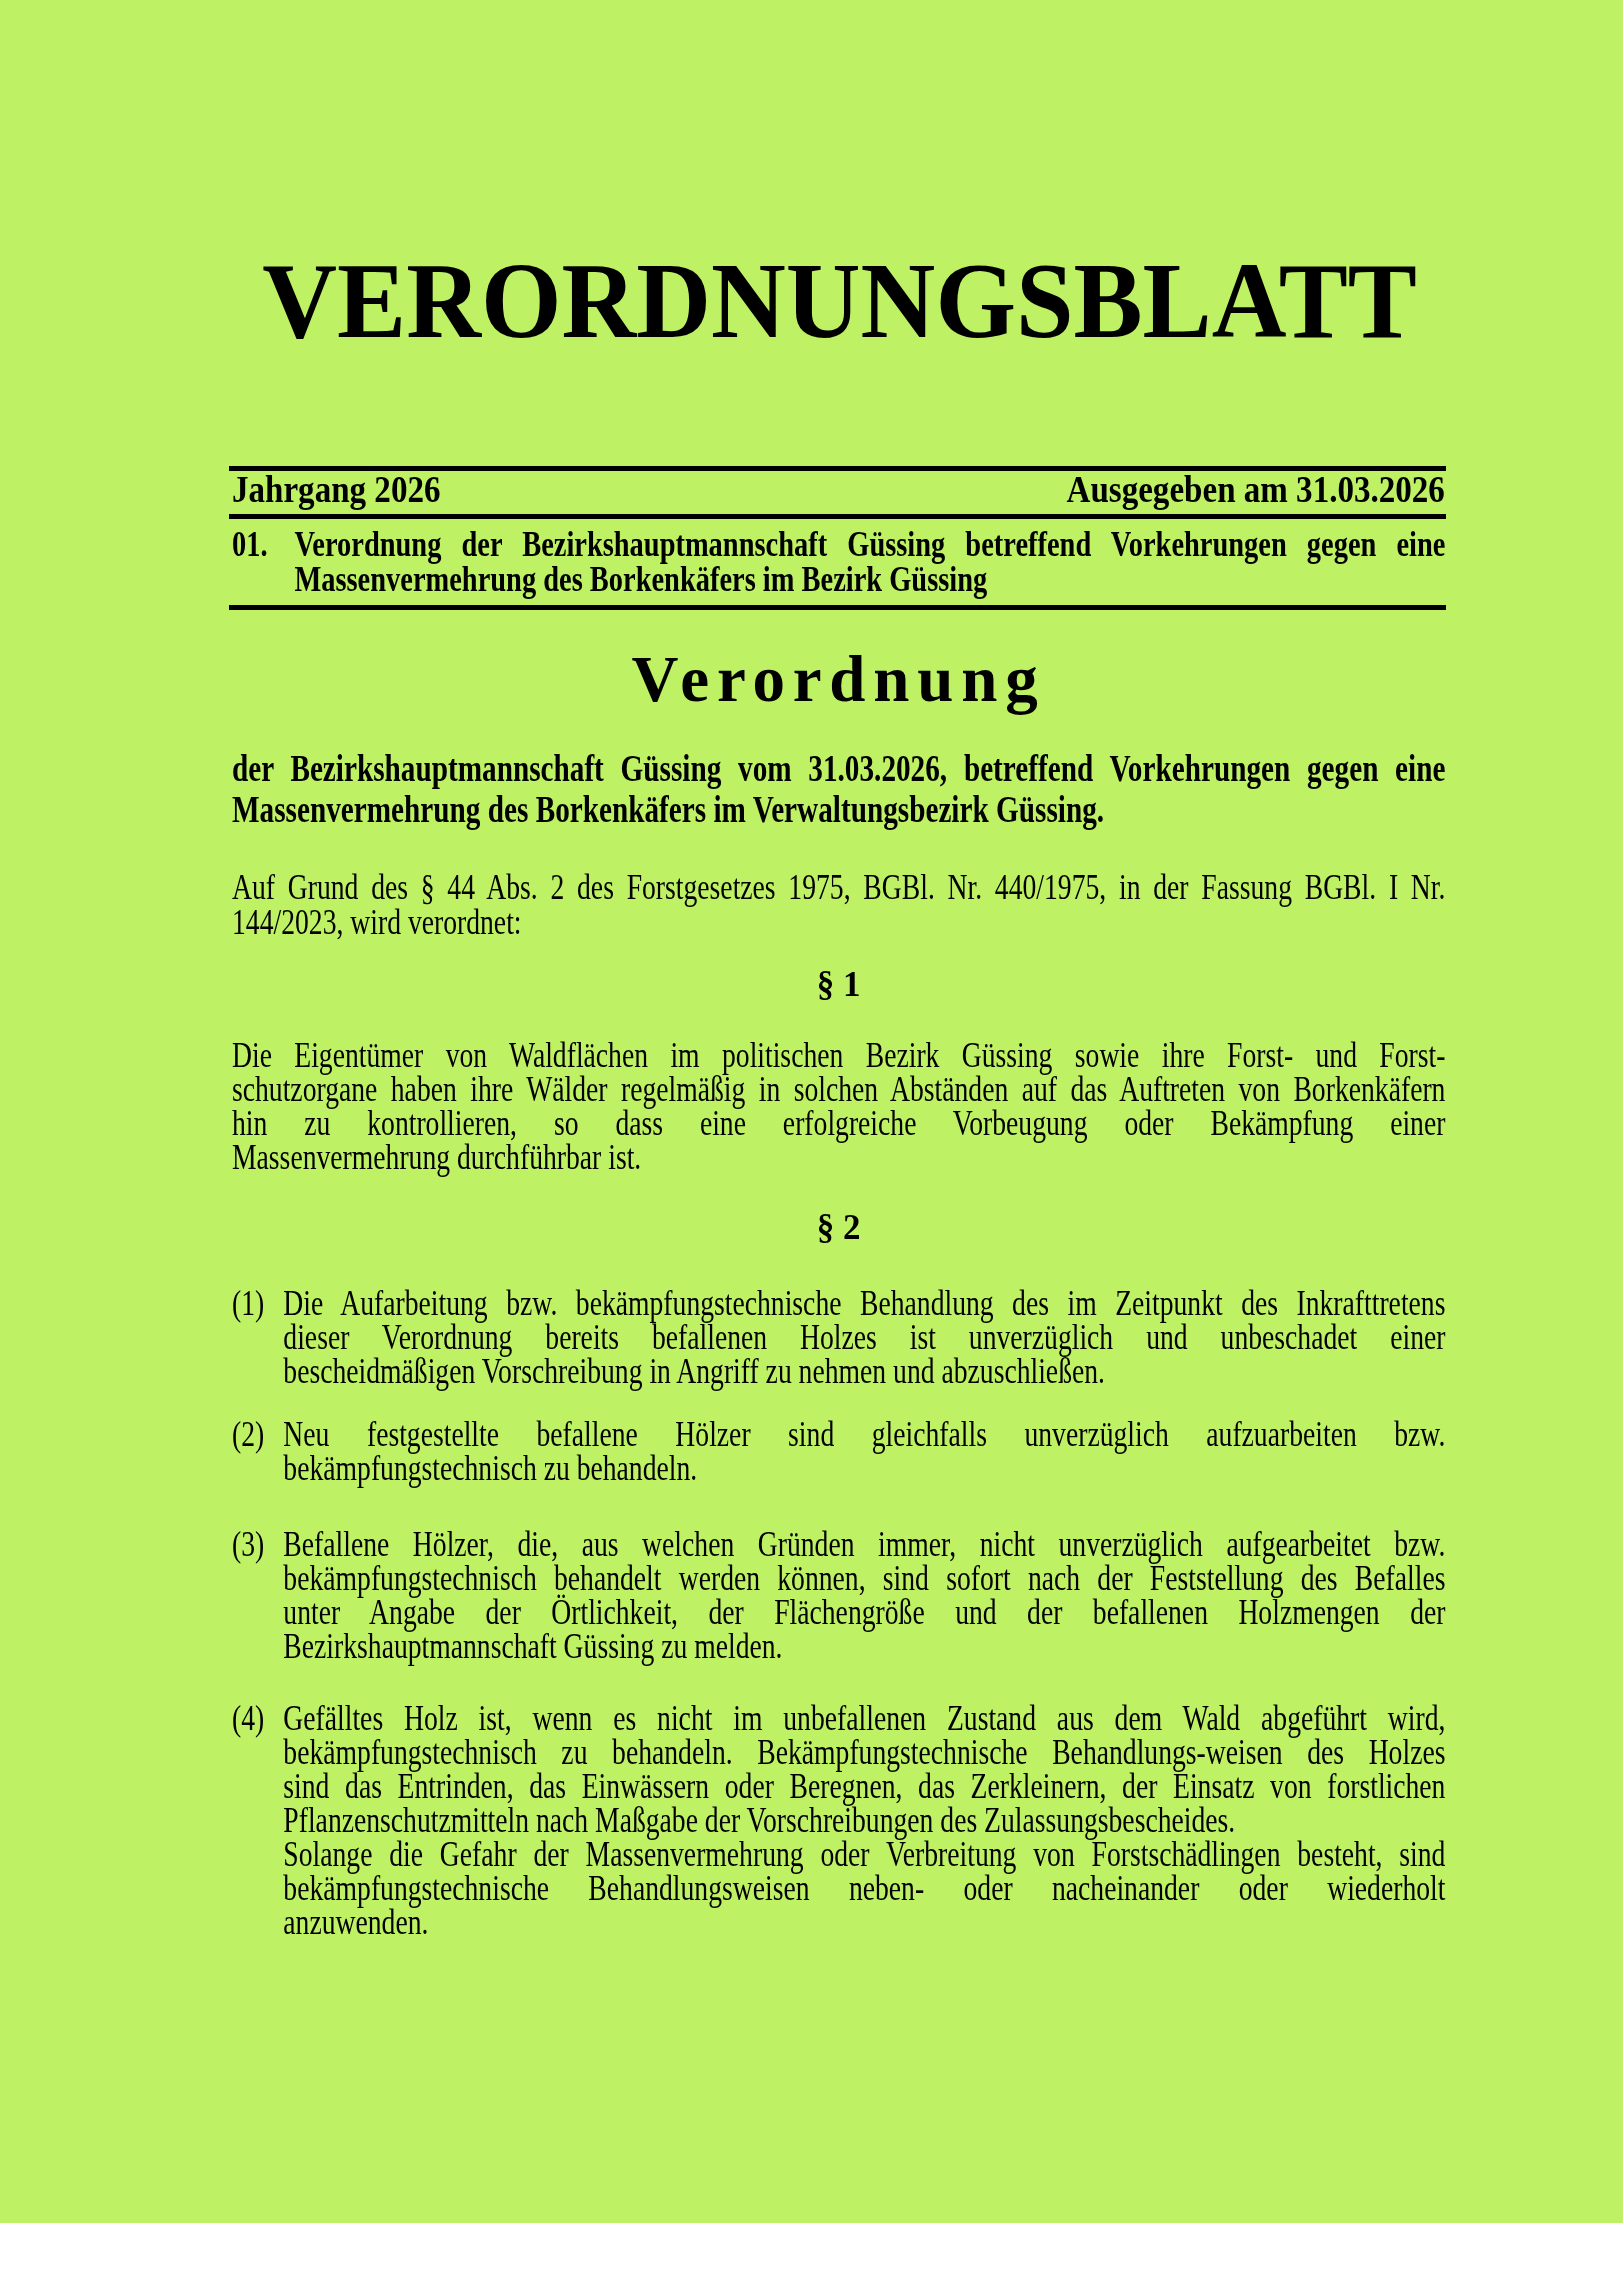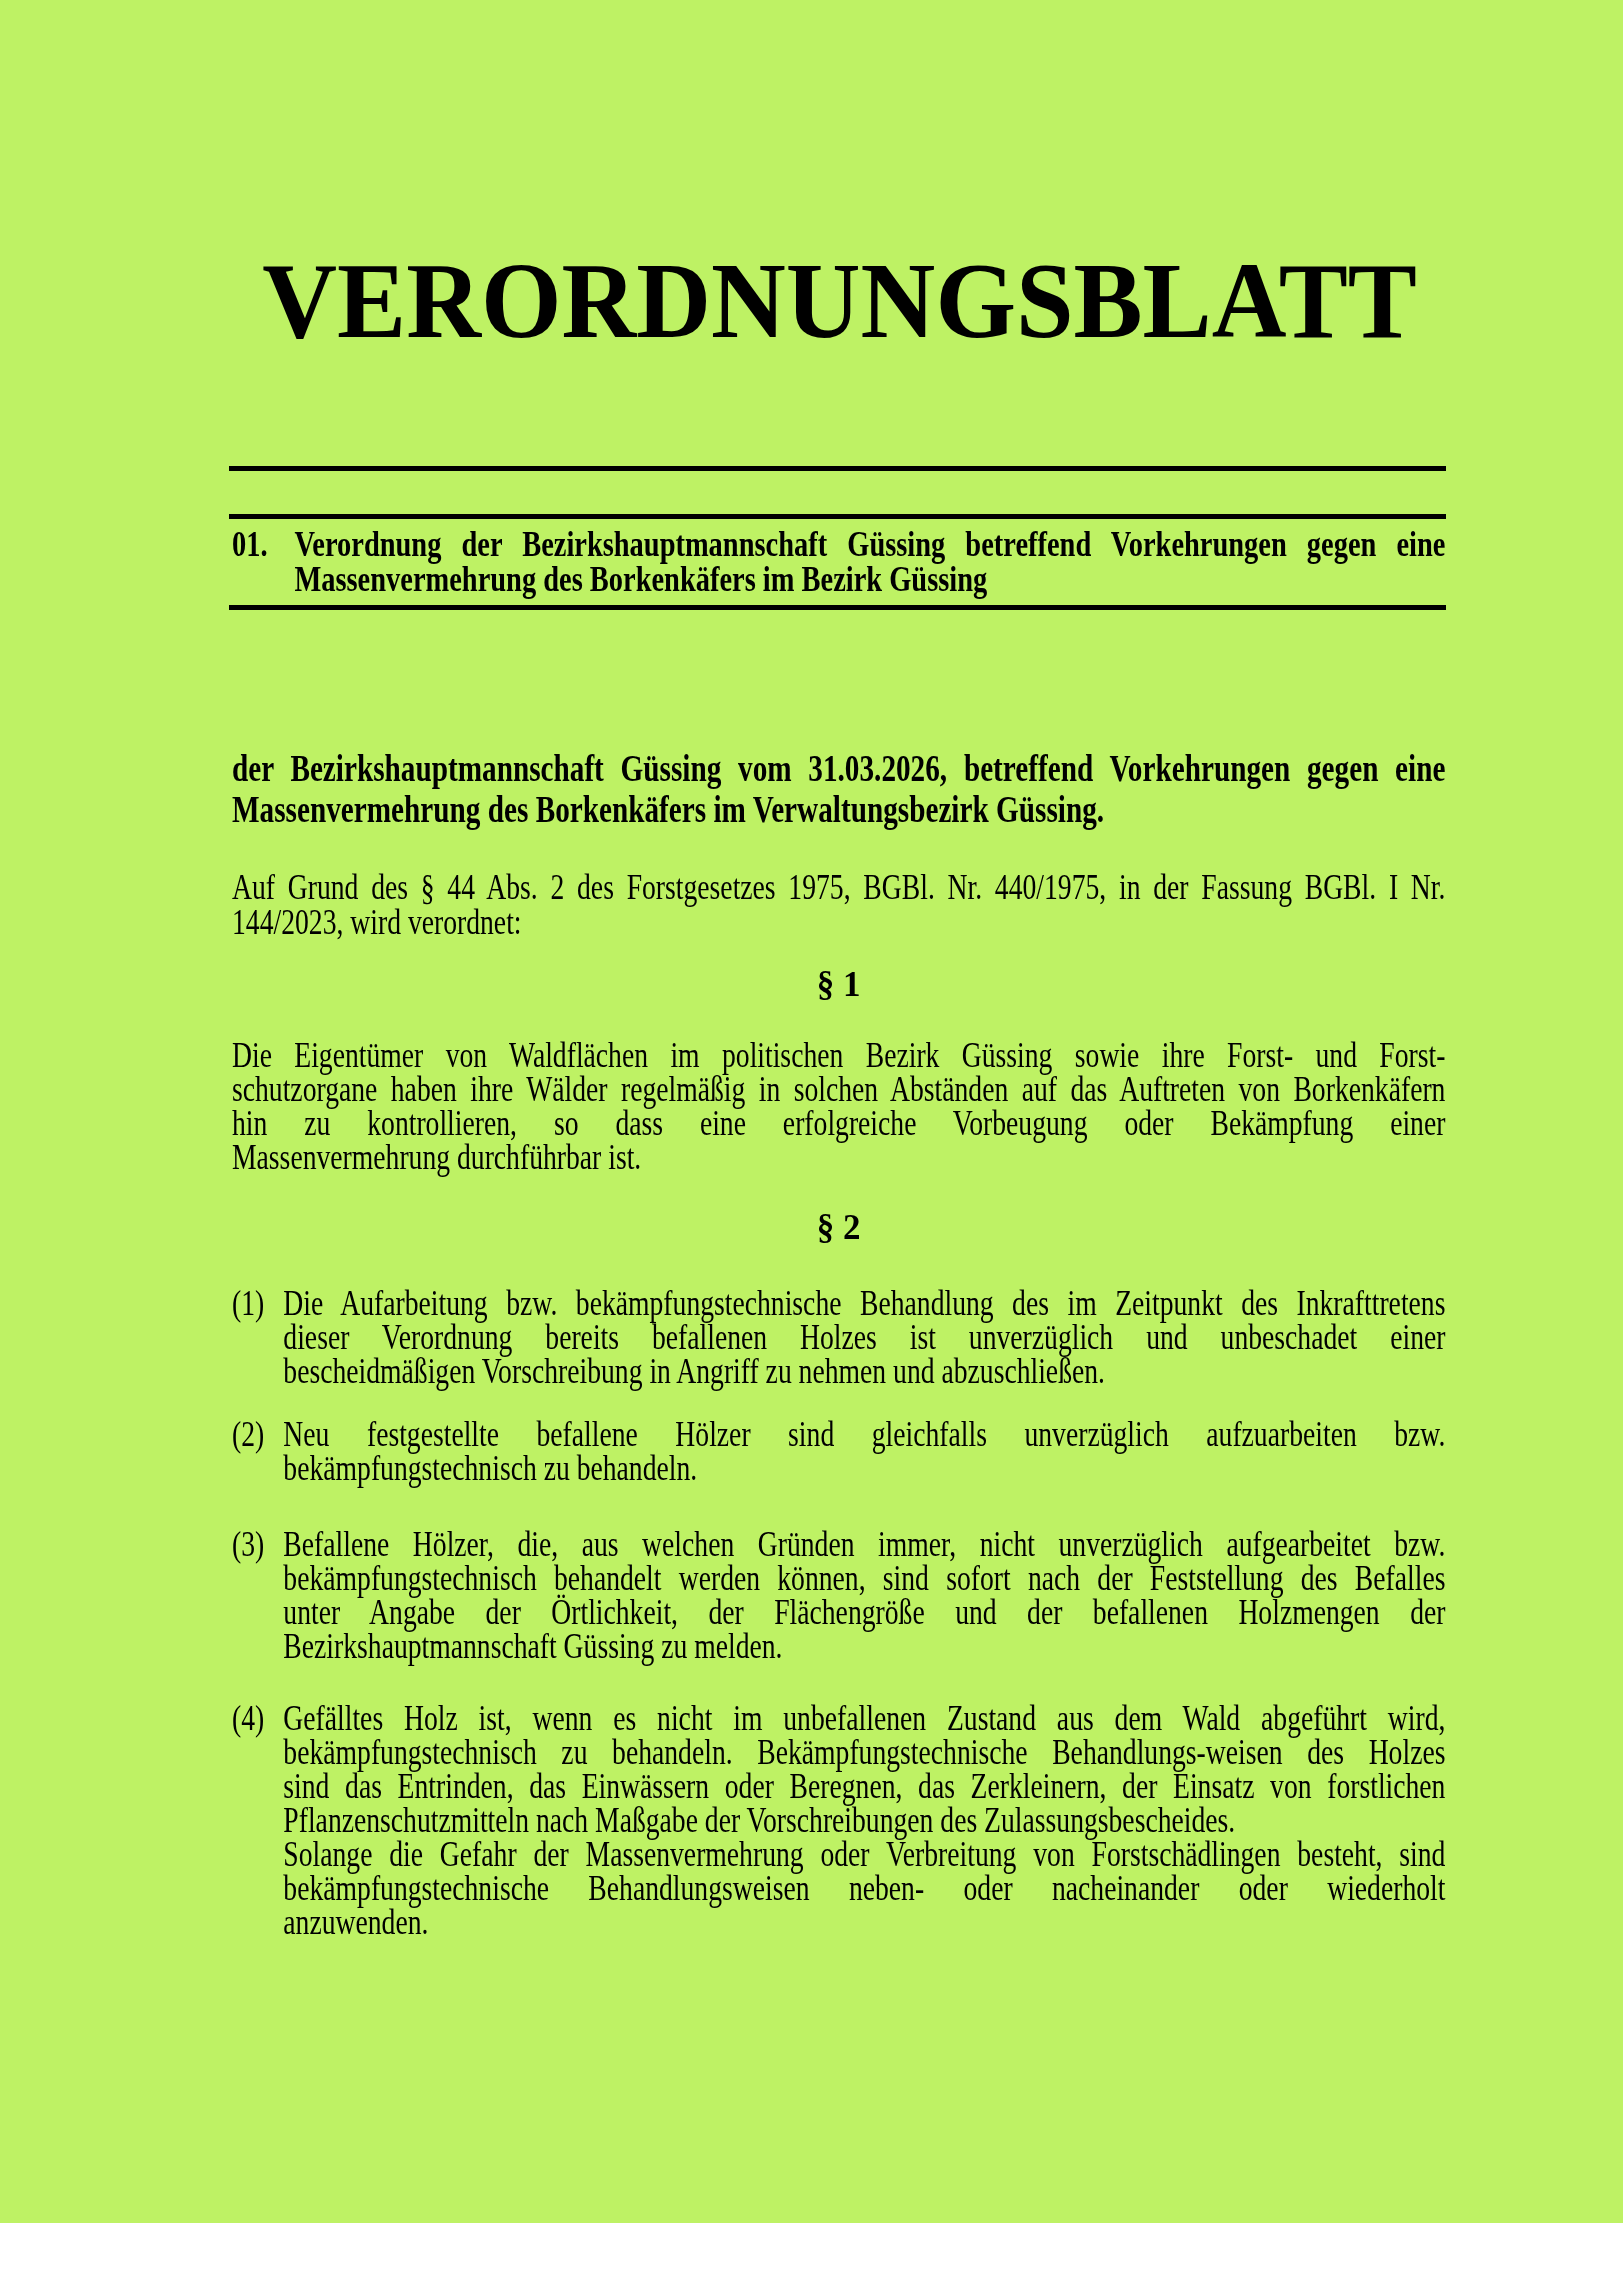--- a/index.html
+++ b/index.html
@@ -77,32 +77,37 @@
 </head>
 <body>
 
 <div class="page">
 
   <div class="mast-title">VERORDNUNGSBLATT</div>
 
 
   <div class="rule" id="rule-top"></div>
 
+  <div class="issue-row">
+    <span class="issue-left">Jahrgang 2026</span>
+    <span class="issue-right">Ausgegeben am 31.03.2026</span>
+  </div>
 
   <div class="rule" id="rule-mid"></div>
 
   <div class="cond" id="toc">
     <span class="para-num">01.</span>
 
   <div class="line">Verordnung der Bezirkshauptmannschaft Güssing betreffend Vorkehrungen gegen eine</div>
       <div class="line end">Massenvermehrung des Borkenkäfers im Bezirk Güssing</div>
     </div>
 
   <div class="rule" id="rule-bottom"></div>
 
+  <div class="reg-head">Verordnung</div>
 
   <div class="cond" id="intro">
       <div class="line">der Bezirkshauptmannschaft Güssing vom 31.03.2026, betreffend Vorkehrungen gegen eine</div>
       <div class="line end">Massenvermehrung des Borkenkäfers im Verwaltungsbezirk Güssing.</div>
     </div>
 
   <div class="cond" id="legal">
       <div class="line">Auf Grund des § 44 Abs. 2 des Forstgesetzes 1975, BGBl. Nr. 440/1975, in der Fassung BGBl. I Nr.</div>
       <div class="line end">144/2023, wird verordnet:</div>
     </div>

